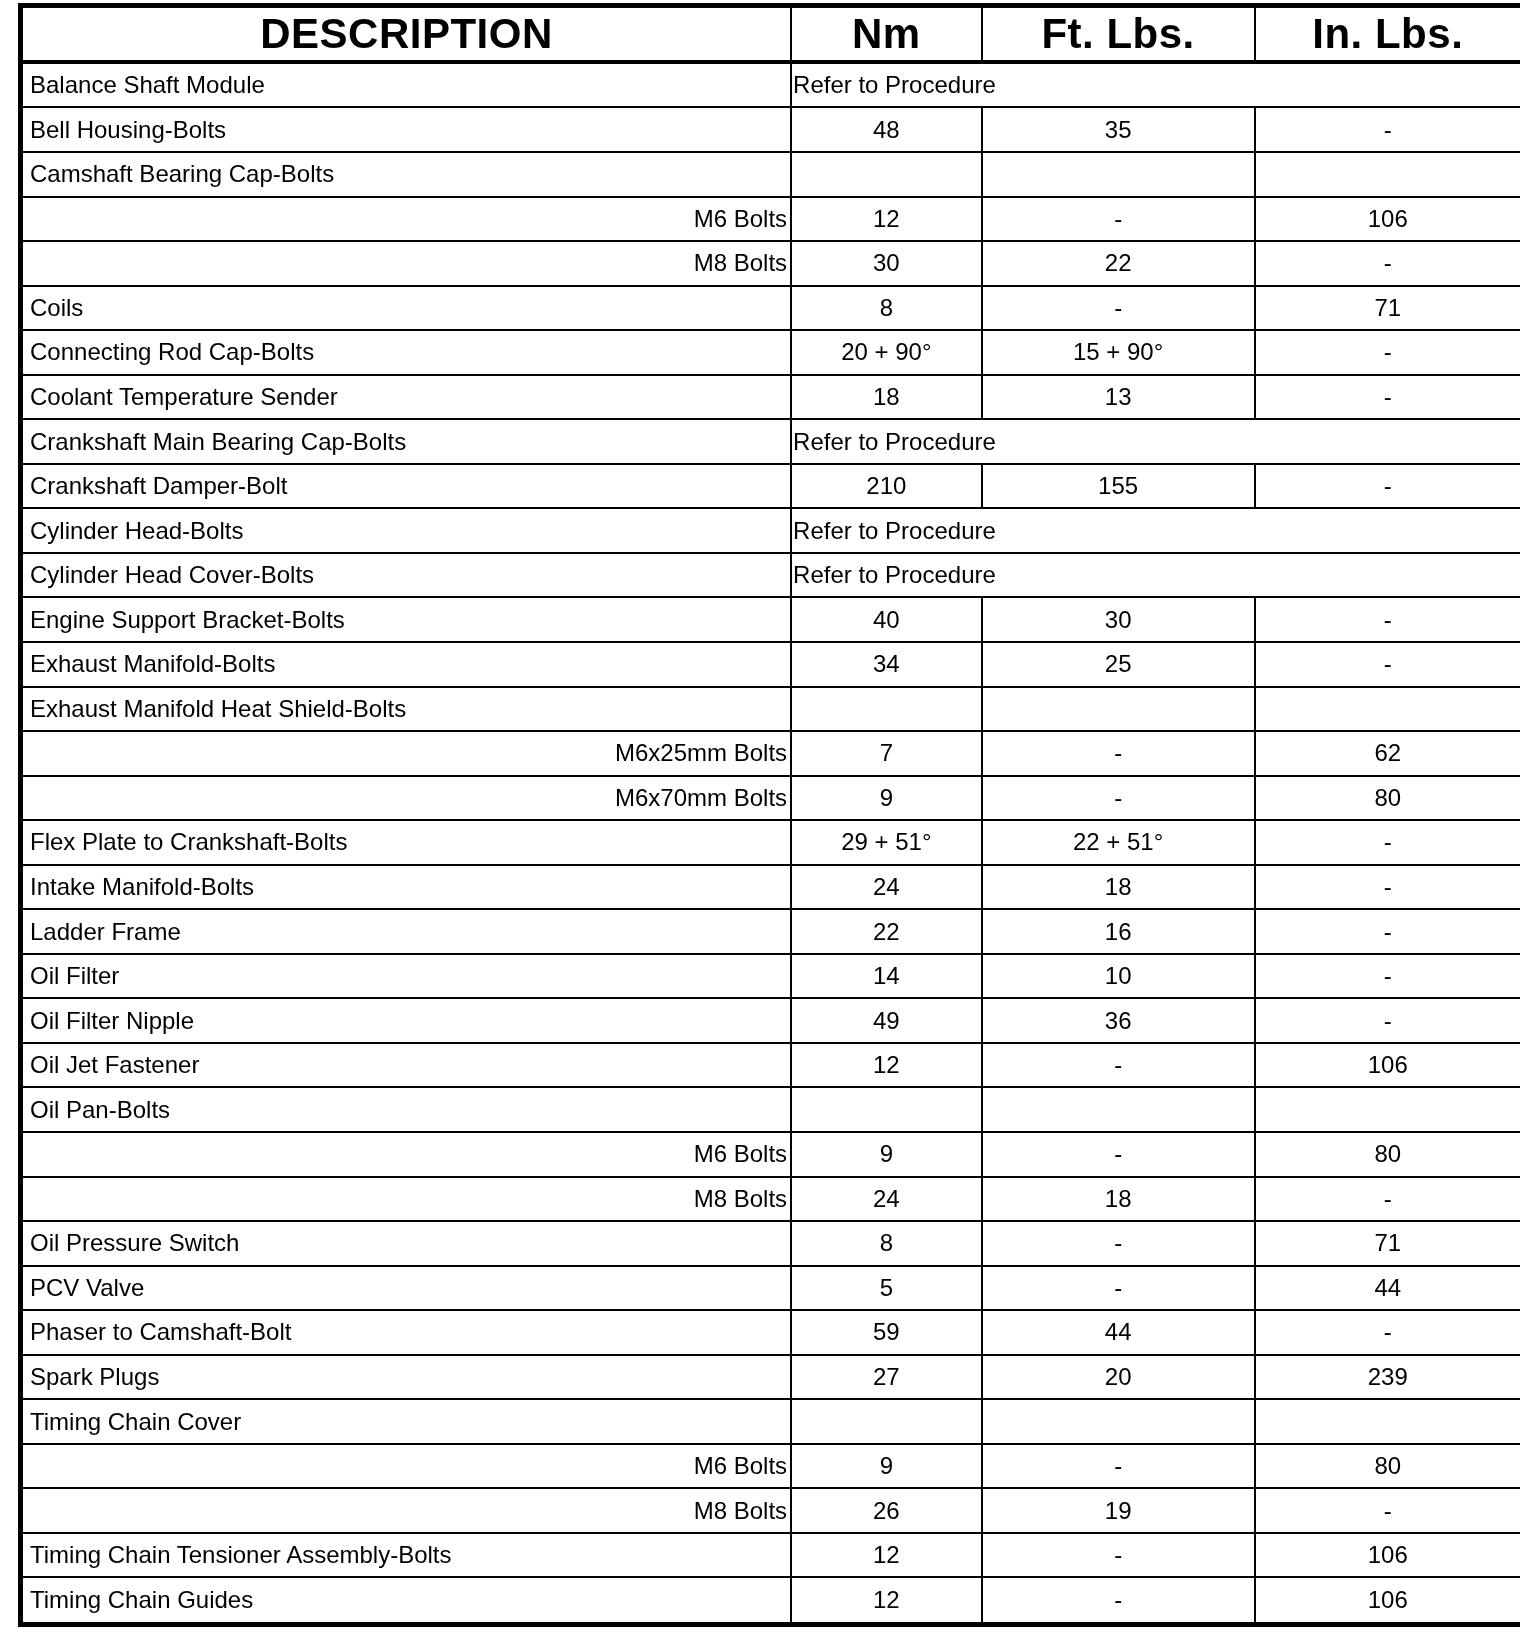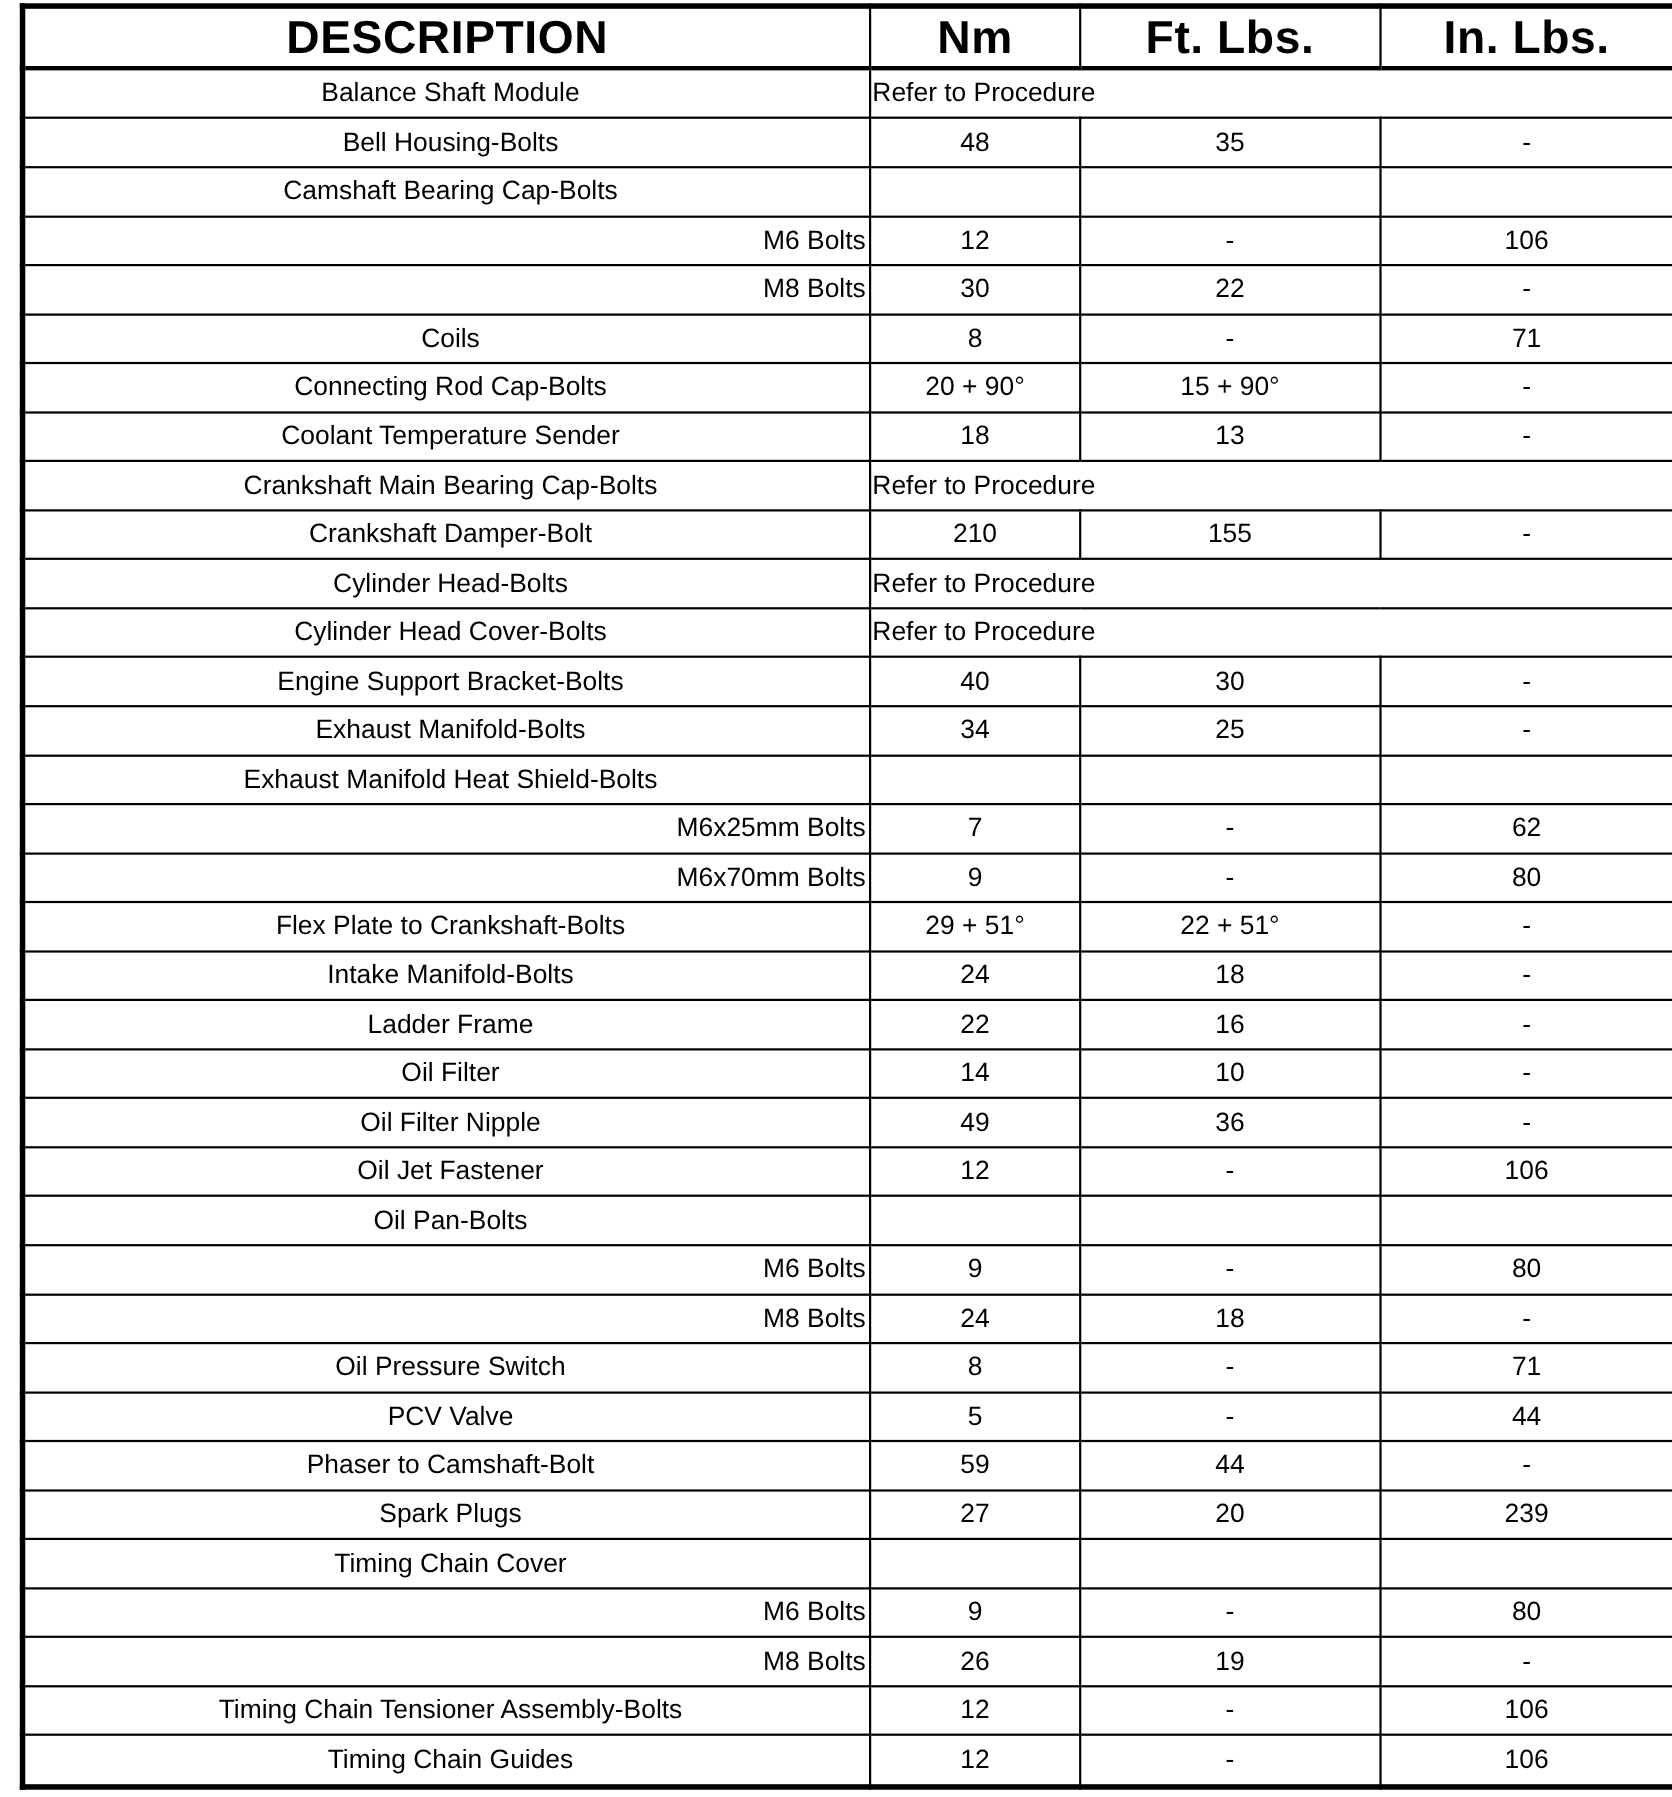--- a/index.html
+++ b/index.html
@@ -41,21 +41,21 @@
     font-size: 42px;
     font-weight: bold;
     text-align: center;
     border-bottom: 4px solid #000;
     letter-spacing: 0.5px;
   }
   tbody td {
     font-size: 24px;
   }
   td.desc {
-    text-align: center;
+    text-align: left;
     padding-left: 7px;
   }
   td.desc.sub {
     text-align: right;
     padding-right: 3px;
     padding-left: 0;
   }
   td.val {
     text-align: center;
   }

